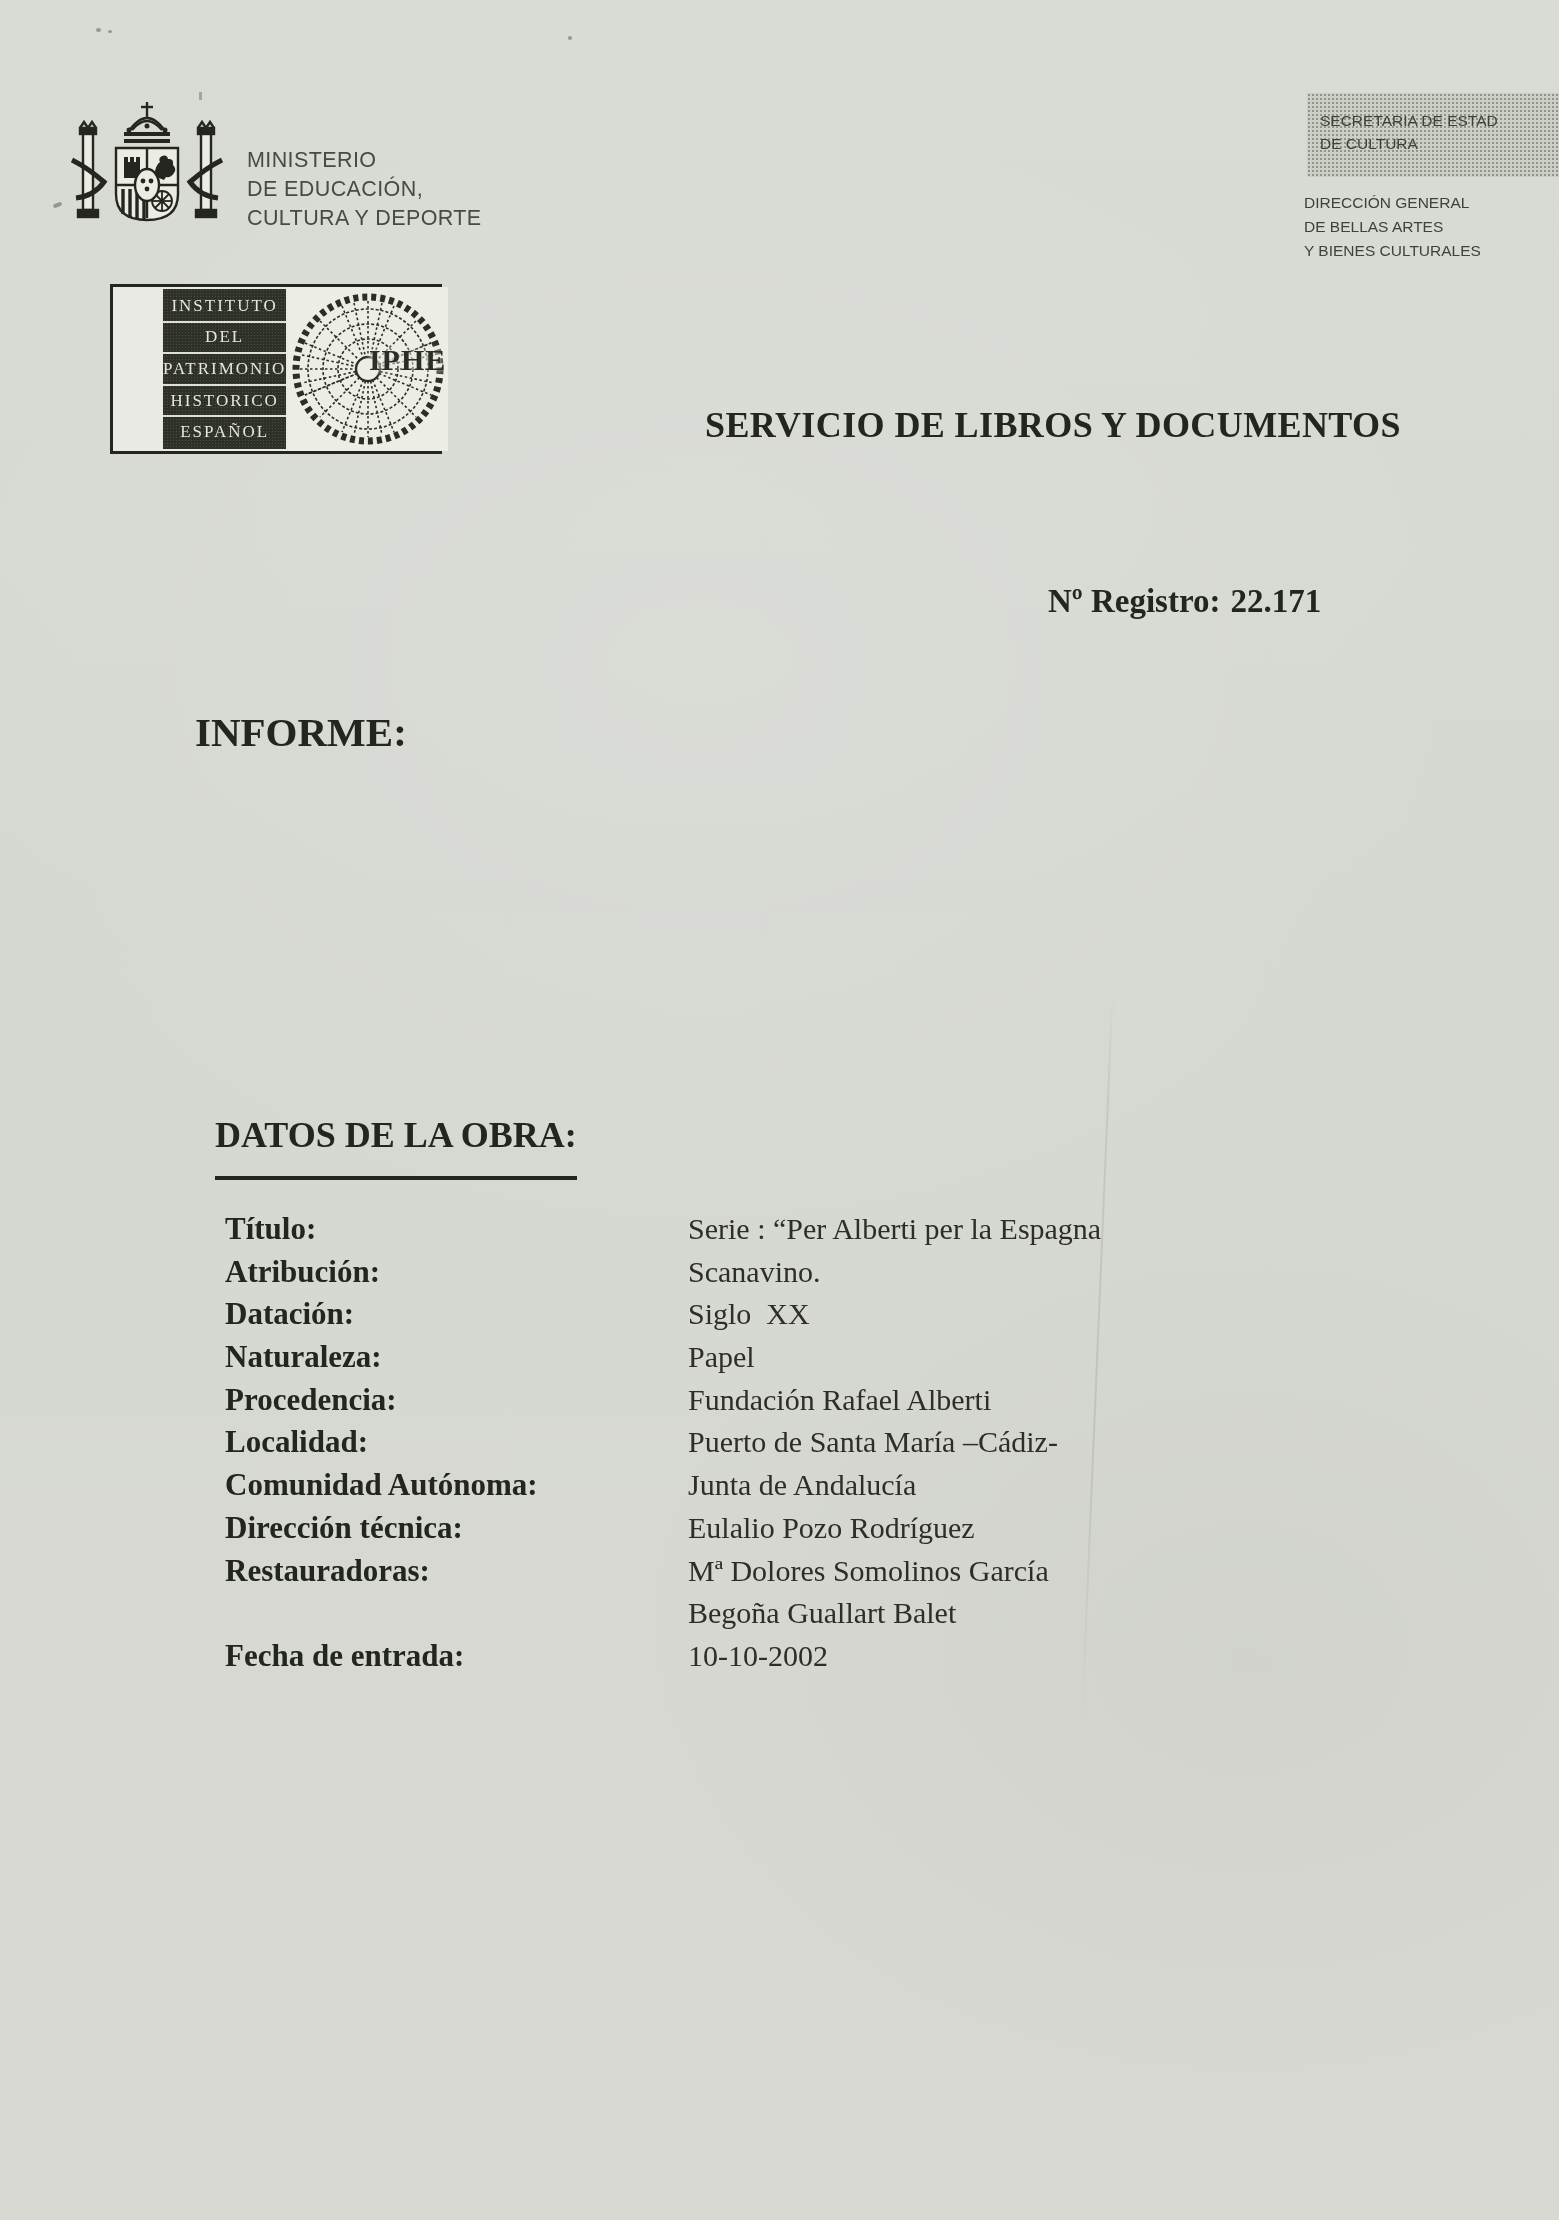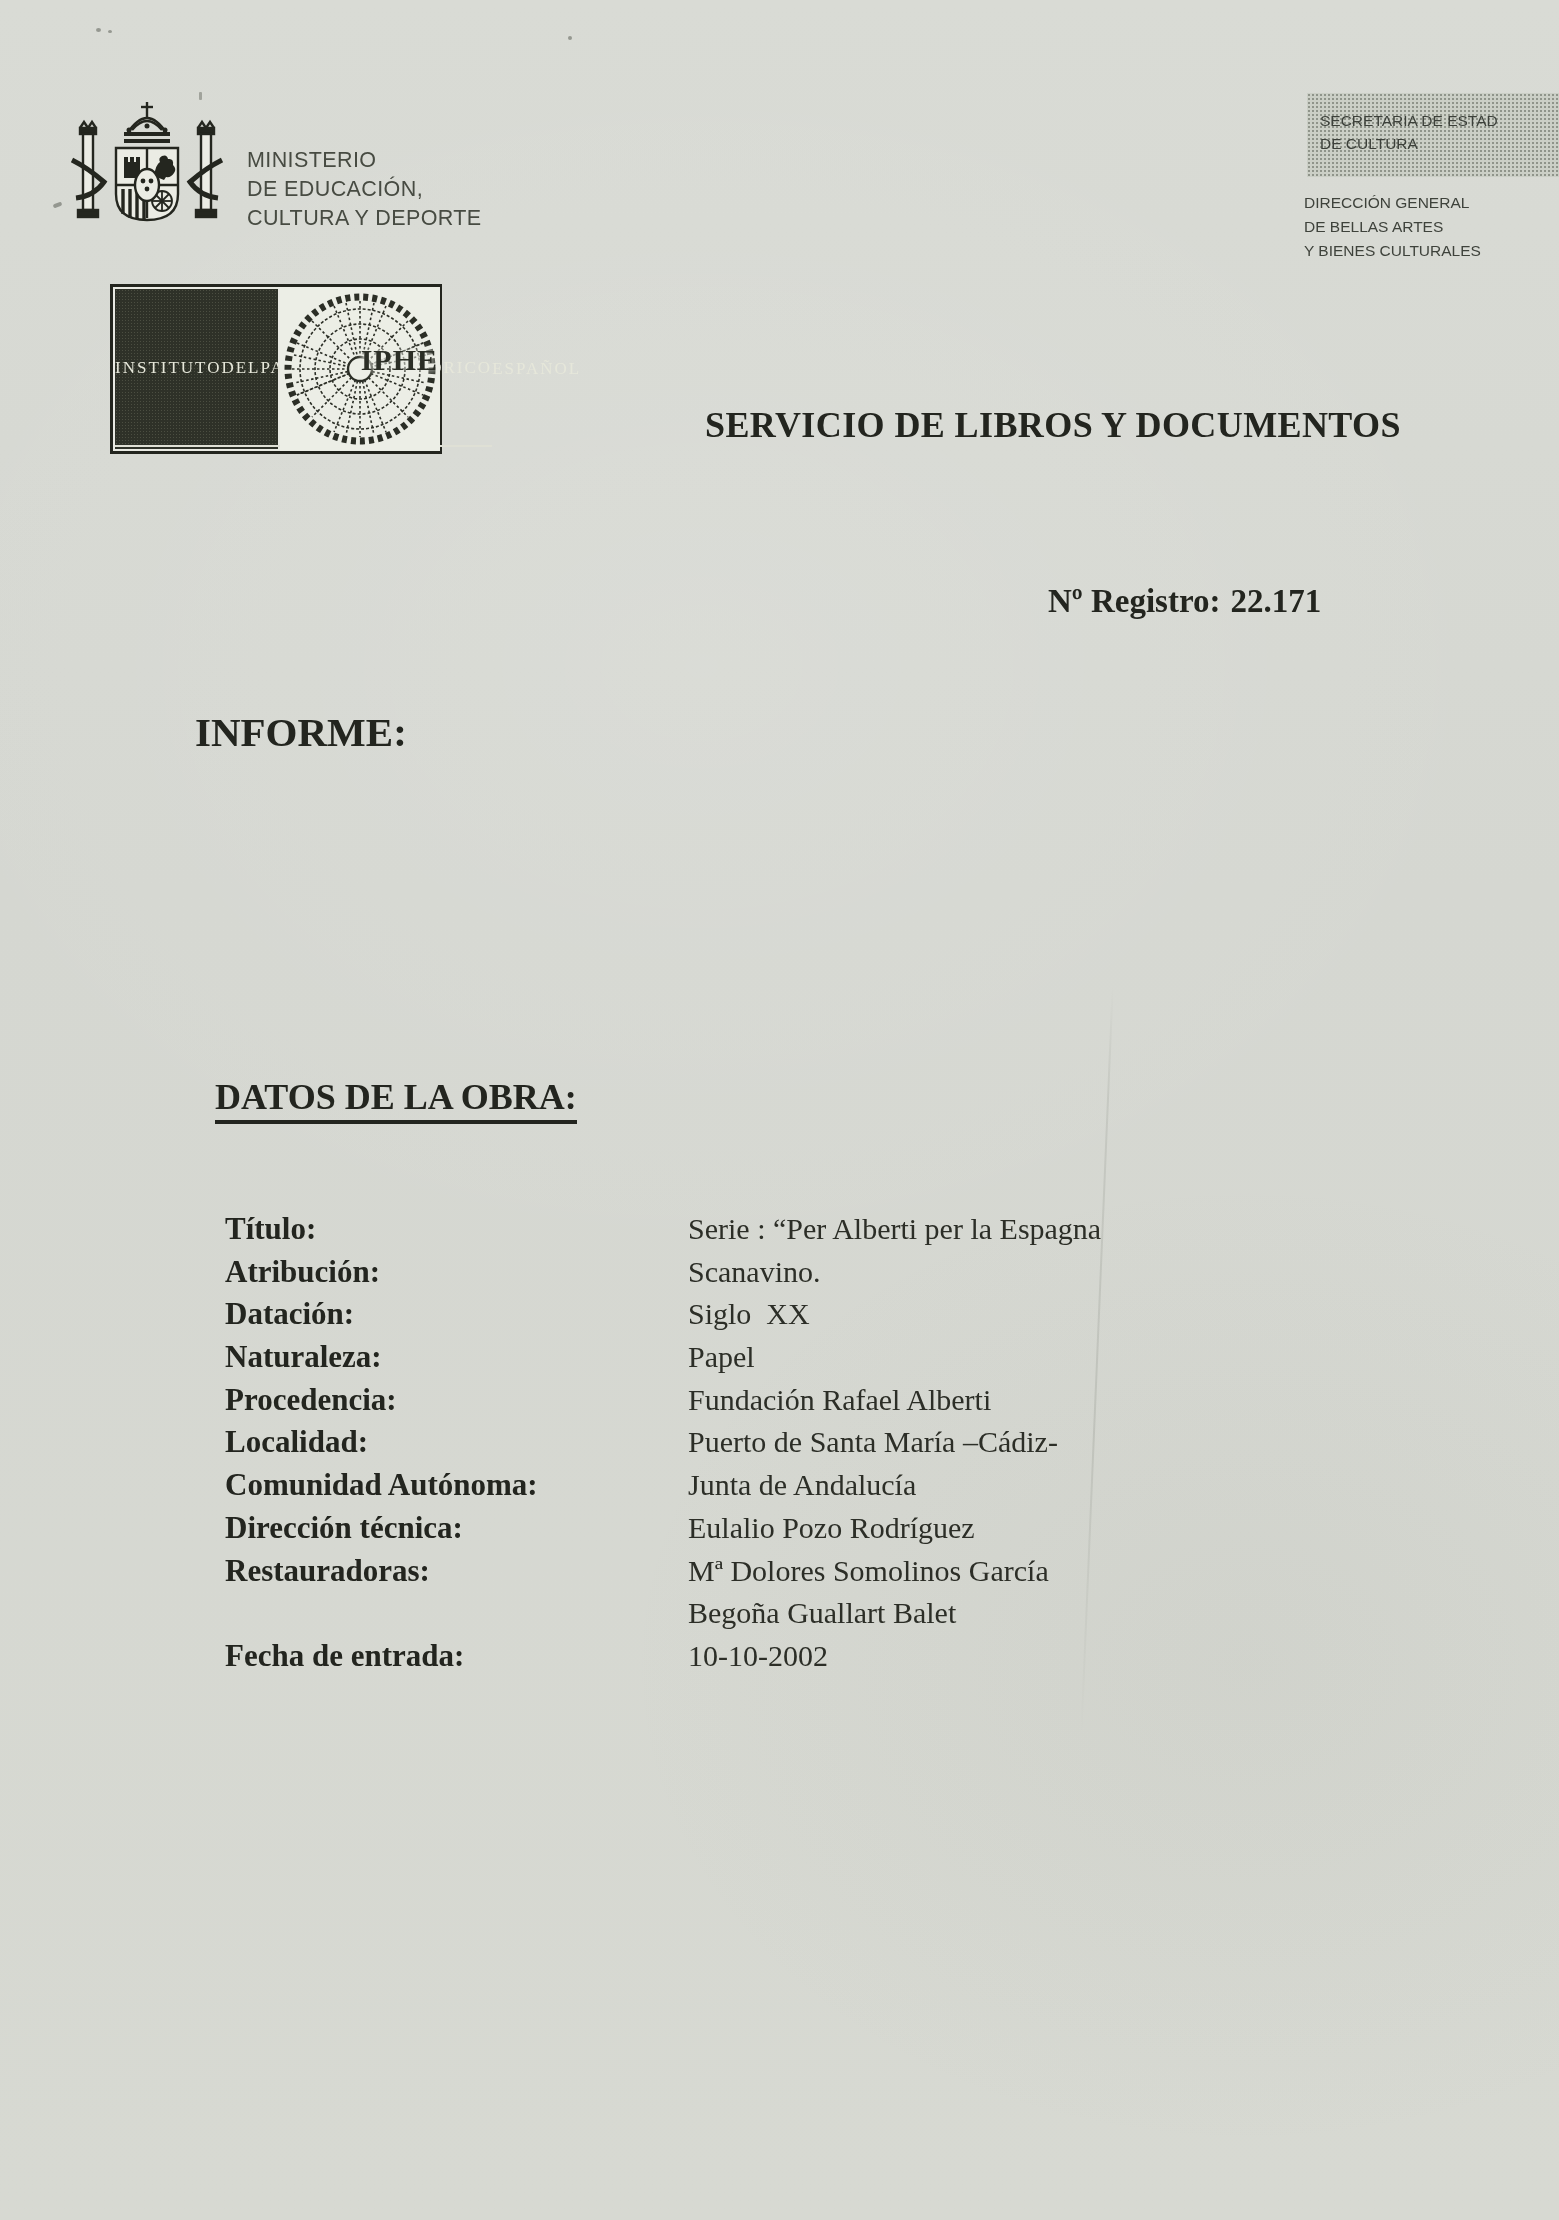--- a/index.html
+++ b/index.html
@@ -34,41 +34,41 @@
     font-size:15.5px;line-height:24px;color:#3e423b;white-space:nowrap;}
 
   
   .iphe{left:110px;top:284px;width:332px;height:170px;
     border:3px solid #23251e;background:#e9eae3;display:flex;box-sizing:border-box;}
   .iphe-left{width:167px;height:100%;
     background-color:#2e3128;
     background-image:radial-gradient(#4b4e41 0.8px, transparent 1px);
     background-size:3px 3px;
     border:2px solid #e9eae3;box-sizing:border-box;
-    display:flex;flex-direction:row;justify-content:space-between;padding:2px 0;}
+    display:flex;flex-direction:column;justify-content:space-between;padding:2px 0;margin-left:48px;}
   .iphe-band{flex:1 1 auto;display:flex;align-items:center;justify-content:center;
     color:#e6e7da;font-family:"Liberation Serif",serif;font-size:17px;
     letter-spacing:2px;border-bottom:2px solid #dfe0d5;}
   .iphe-band:last-child{border-bottom:none;}
   .iphe-right{flex:1;position:relative;background:#eceee6;}
   .iphe-seal-text{position:absolute;right:2px;top:56px;
     font-family:"Liberation Serif",serif;font-weight:bold;font-size:30px;
     color:#2b2e26;letter-spacing:1px;
     text-shadow:0 0 5px #eceee6,0 0 8px #eceee6;}
 
   
   .service-title{left:705px;top:404px;font-weight:bold;font-size:36px;
     letter-spacing:0.4px;color:#23251f;white-space:nowrap;}
   .registry{left:1048px;top:583px;font-weight:bold;font-size:33px;color:#23251f;white-space:nowrap;}
   .registry .val{margin-left:10px;}
   .informe-h{left:195px;top:708px;font-weight:bold;font-size:41px;color:#23251f;}
   .informe-body{left:195px;top:800px;width:1230px;font-size:29.5px;line-height:38px;
     color:#2c2e27;white-space:pre-wrap;}
-  .datos-h{left:215px;top:1076px;font-weight:bold;font-size:36px;color:#23251f;
-    border-bottom:4px solid #23251f;padding-bottom:2px;}
+  .datos-h{left:215px;top:1114px;font-weight:bold;font-size:36px;color:#23251f;
+    border-bottom:4px solid #23251f;padding-bottom:20px;}
 
   
   .datatable{left:0;top:1211px;width:1559px;}
   .drow{position:relative;height:42.7px;}
   .dlabel{position:absolute;left:225px;top:0;font-weight:bold;font-size:31px;
     color:#23251f;white-space:pre;}
   .dvalue{position:absolute;left:688px;top:1px;font-size:30px;color:#2c2e27;white-space:pre;}
 
   
   .fold{left:1096px;top:986px;width:2px;height:750px;

